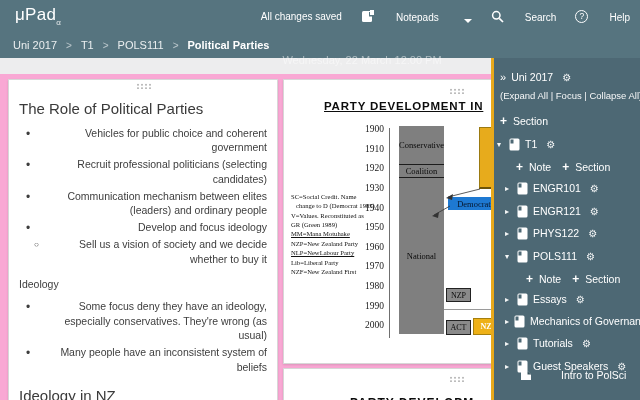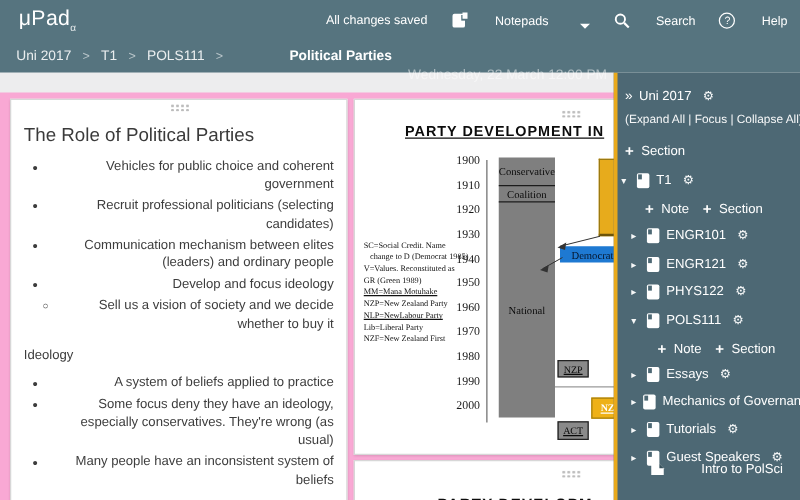--- a/index.html
+++ b/index.html
@@ -17,21 +17,21 @@
   .caret { width:0; height:0; border-left:4px solid transparent;
     border-right:4px solid transparent; border-top:4px solid #fff; margin-left:4px; }
   .help-circle { width:13px; height:13px; border:1.3px solid #fff; border-radius:50%;
     display:flex; align-items:center; justify-content:center; font-size:8.5px; }
 
   
   .crumbbar { position:absolute; left:0; top:32px; width:640px; height:26px;
     background:#56747f; display:flex; align-items:center; padding-left:13px;
     font-size:11px; color:rgba(255,255,255,.88); z-index:29; }
   .crumb-sep { margin:0 9px; font-size:10px; color:rgba(255,255,255,.6); }
-  .crumb-current { font-weight:bold; color:#fff;margin-left:44px; }
+  .crumb-current { font-weight:bold; color:#fff; }
   .crumb-date { margin-left:13px; color:rgba(255,255,255,.5);margin-top:29px; }
 
   
   .canvas { position:absolute; left:0; top:74px; width:640px; height:342px;
     background:#f9a8d4; }
   .panel { position:absolute; background:#fff; border:1px solid #d7d7d7;
     box-shadow:0 1px 2px rgba(0,0,0,.12); }
   .handle { position:absolute; width:16px; height:6px;
     background-image:radial-gradient(circle, #bdbdbd 1px, transparent 1.2px);
     background-size:4px 3.5px; cursor:grab; }
@@ -60,35 +60,35 @@
     letter-spacing:.8px; color:#0c0c0c; white-space:nowrap;text-decoration:underline; }
   .serif { font-family:"Liberation Serif", serif; }
   .years { position:absolute; left:70px; top:40px; width:30px; text-align:right; }
   .years div { height:19.65px; font-size:9.5px; line-height:19.65px; color:#1a1a1a; }
   .axis-line { position:absolute; left:105px; top:48px; width:1px; height:210px;
     background:#6f6f6f; }
   .gray-col { position:absolute; left:115px; top:46px; width:45px; height:208px;
     background:#7f7f7f; display:flex; flex-direction:column; }
   .gray-col .sec { display:flex; align-items:center; justify-content:center;
     font-size:8.5px; color:#0a0a0a; }
-  .gray-col .s1 { height:23px; border-bottom:1px solid #1c1c1c; }
+  .gray-col .s1 { height:39px; border-bottom:1px solid #1c1c1c; }
   .gray-col .s2 { height:40px; border-bottom:1px solid #1c1c1c; }
   .gray-col .s3 { height:13px; border-bottom:1px solid #1c1c1c; }
   .gray-col .s4 { flex:1; align-items:center; }
   .gold-bar { position:absolute; left:195px; top:47px; width:22px; height:62px;
     background:#e7ab1c; border:1px solid #9b7a11; border-bottom:2px solid #6d5409; }
   .blue-box { position:absolute; left:164px; top:117px; width:58px; height:13px;
     background:#1e79d2; color:#06162c; font-size:8.5px; display:flex;
     align-items:center; justify-content:center; }
   .pbox { position:absolute; font-size:8px; display:flex; align-items:center;
-    justify-content:center; color:#0a0a0a;text-decoration:underline; }
+    justify-content:center; color:#0a0a0a; }
   .nzp-box { left:162px; top:208px; width:25px; height:14px; background:#8a8a8a;
     border:1px solid #222; }
   .act-box { left:162px; top:240px; width:25px; height:15px; background:#8a8a8a;
-    border:1px solid #222;margin-top:17px; }
+    border:1px solid #222; }
   .nzf-box { left:189px; top:238px; width:31px; height:17px; background:#eeb117;
     border:1px solid #a57f0d; color:#fff; font-weight:bold; }
   .h-line { position:absolute; left:160px; top:229px; width:186px; height:1px;
     background:#9a9a9a; }
   .legend { position:absolute; left:7px; top:112px; width:92px; font-size:6.6px;
     line-height:1.42; color:#111; }
   .legend .ind { padding-left:5px; }
   .legend .u { text-decoration:underline; }
   .arrows { position:absolute; left:0; top:0; pointer-events:none; }
 
@@ -162,21 +162,20 @@
         <li>Vehicles for public choice and coherent government</li>
         <li>Recruit professional politicians (selecting candidates)</li>
         <li>Communication mechanism between elites (leaders) and ordinary people</li>
         <li>Develop and focus ideology</li>
         <ul class="circ inner">
           <li>Sell us a vision of society and we decide whether to buy it</li>
         </ul>
       </ul>
       <p class="plain">Ideology</p>
       <ul class="disc">
-        <li>A system of beliefs applied to practice</li>
         <li>Some focus deny they have an ideology, especially conservatives. They're wrong (as usual)</li>
         <li>Many people have an inconsistent system of beliefs</li>
       </ul>
       <h2>Ideology in NZ</h2>
 
     </div>
     <div class="half-rule"></div>
   </div>
 
   <div class="panel chart-panel">

